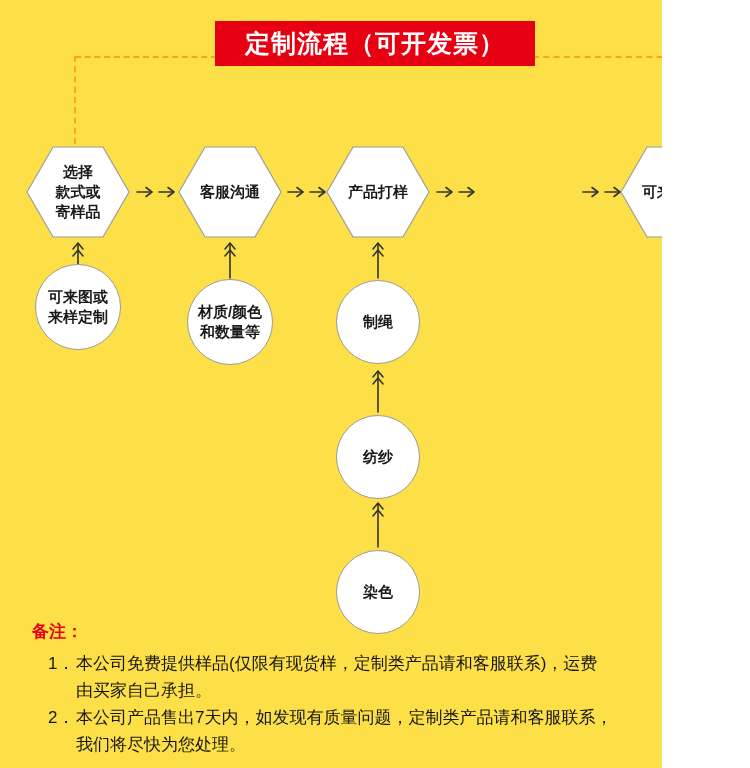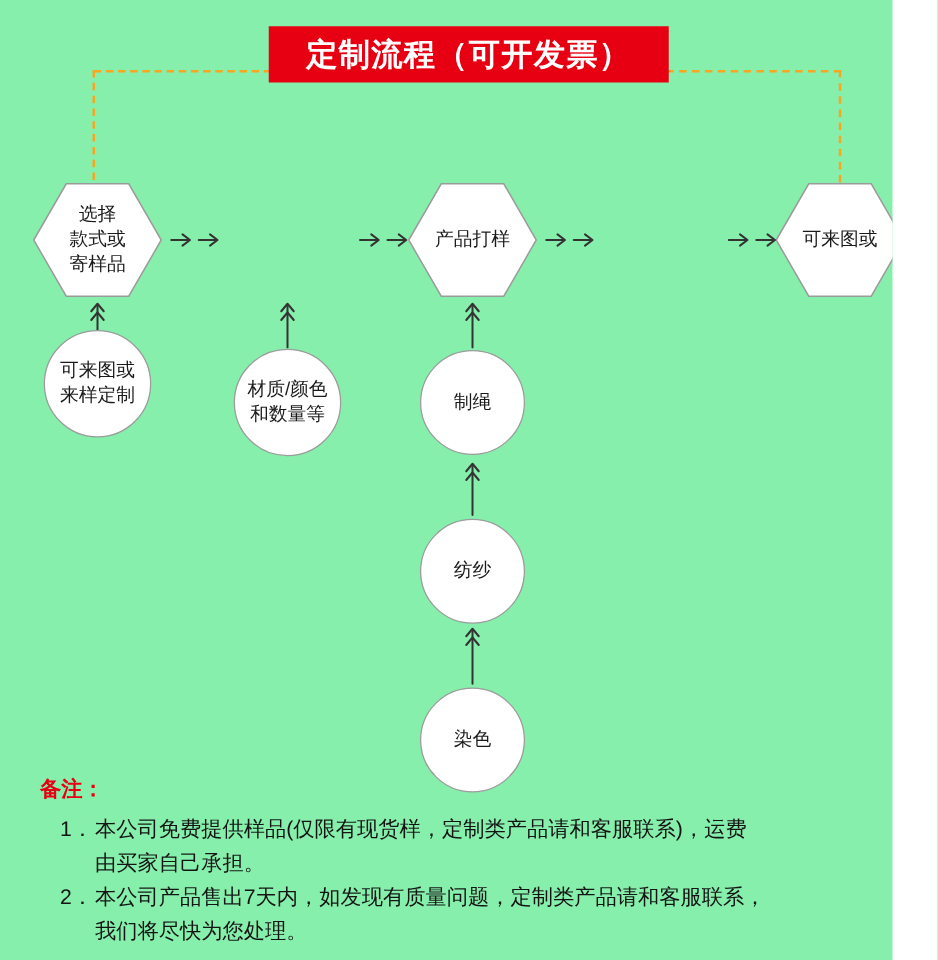--- a/index.html
+++ b/index.html
@@ -1,21 +1,21 @@
 <!DOCTYPE html>
 <html><head>
 <meta charset="utf-8">
 <style>
   * { margin: 0; padding: 0; box-sizing: border-box; }
   body { background: #fff; font-family: "Liberation Sans", sans-serif; }
   .page {
     position: relative;
-    width: 714px;
+    width: 662px;
     height: 768px;
-    background: #86efac;
+    background: #fde047;
     overflow: hidden;
   }
   .banner {
     position: absolute;
     left: 215px; top: 21px;
     width: 320px; height: 45px;
     background: #e60012;
     color: #ffffff;
     display: flex; align-items: center; justify-content: center;
     font-size: 25px;
@@ -41,21 +41,21 @@
     z-index: 2;
   }
   .hex svg { position: absolute; left: 0; top: 0; }
   .node-label {
     position: absolute;
     left: 0; top: 0; right: 0; bottom: 0;
     display: flex; align-items: center; justify-content: center;
     text-align: center;
     white-space: pre-line;
     font-size: 15px;
-    font-weight: normal;
+    font-weight: bold;
     color: #1a1a1a;
     line-height: 20px;
   }
   .circle {
     position: absolute;
     border: 1px solid #9b9b9b;
     border-radius: 50%;
     background: #fff;
     z-index: 2;
   }
@@ -100,20 +100,26 @@
 
   <div class="hex" style="left:26px; top:144px;">
     <svg width="104" height="96" viewBox="0 0 104 96">
       <polygon points="1,48 27,3 77,3 103,48 77,93 27,93" fill="#ffffff" stroke="#9b9b9b" stroke-width="1.2"></polygon>
     </svg>
     <div class="node-label">选择
 款式或
 寄样品</div>
   </div>
 
+  <div class="hex" style="left:178px; top:144px;">
+    <svg width="104" height="96" viewBox="0 0 104 96">
+      <polygon points="1,48 27,3 77,3 103,48 77,93 27,93" fill="#ffffff" stroke="#9b9b9b" stroke-width="1.2"></polygon>
+    </svg>
+    <div class="node-label">客服沟通</div>
+  </div>
 
   <div class="hex" style="left:326px; top:144px;">
     <svg width="104" height="96" viewBox="0 0 104 96">
       <polygon points="1,48 27,3 77,3 103,48 77,93 27,93" fill="#ffffff" stroke="#9b9b9b" stroke-width="1.2"></polygon>
     </svg>
     <div class="node-label">产品打样</div>
   </div>
 
 
   <div class="hex" style="left:620px; top:144px;">

